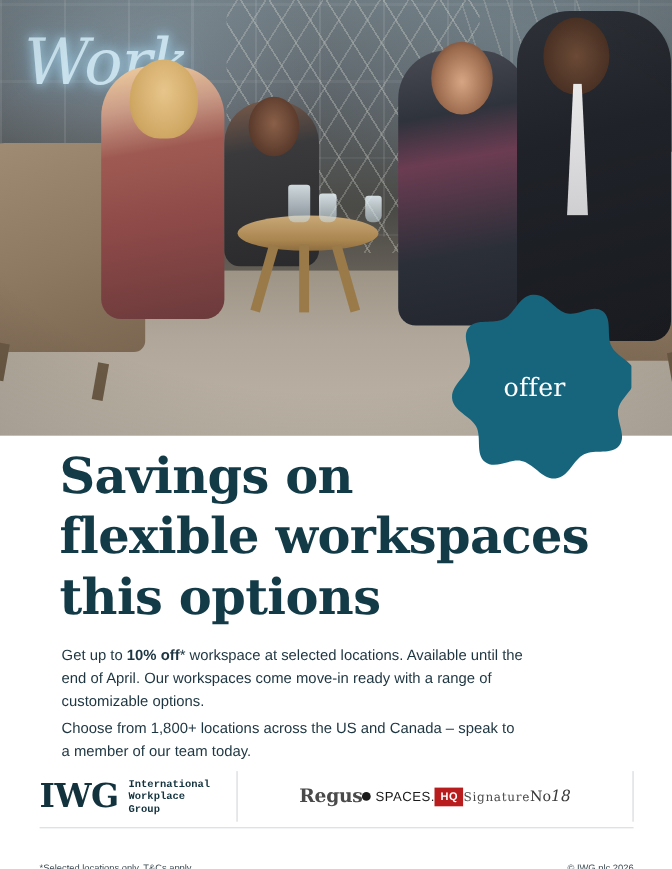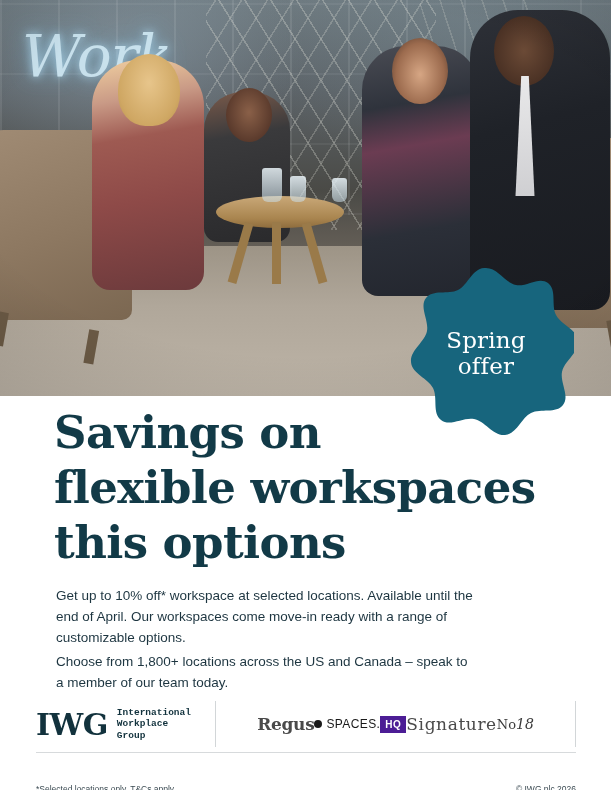--- a/index.html
+++ b/index.html
@@ -279,21 +279,21 @@
   .para {
     position: absolute;
     left: 56px;
     width: 420px;
     color: #1d3540;
     font-size: 13.5px;
     line-height: 1.55;
   }
   .para-1 { top: 190px; }
   .para-2 { top: 256px; }
-  .para strong { font-weight: normal; }
+  .para strong { font-weight: bold; }
 
   
   .logo-bar {
     position: absolute;
     left: 36px;
     top: 304px;
     width: 540px;
     height: 48px;
     display: flex;
     align-items: center;
@@ -347,30 +347,30 @@
     color: #1a1a1a;
     letter-spacing: 0.4px;
   }
   .brand-spaces .dot {
     width: 8px; height: 8px;
     background: #1a1a1a;
     border-radius: 50%;
     display: inline-block;
   }
   .brand-hq {
-    background: #4c1d95;
+    background: #b91c1c;
     color: #ffffff;
     font-size: 10px;
     font-weight: bold;
     padding: 3px 5px;
     letter-spacing: 0.5px;
   }
   .brand-signature {
     font-family: "DejaVu Serif", serif;
-    font-size: 17px;
+    font-size: 11px;
     color: #4a4a4a;
     letter-spacing: 0.6px;
   }
   .brand-no18 {
     font-family: "DejaVu Serif", serif;
     font-size: 13px;
     color: #3a3a3a;
   }
   .brand-no18 sup {
     font-size: 14px;
@@ -447,21 +447,20 @@
         C95 170 87 155 76 153
         C65 151 52 161 43 154
         C34 147 40 132 35 122
         C30 112 14 108 13 96
         C12 84 27 76 29 65
         C31 54 21 41 28 32
         C35 23 50 29 60 24
         C70 19 74 3 86 2 Z"></path>
     </svg>
     <div class="badge-label">
-      <span>Spring</span>
       <span>offer</span>
     </div>
   </div>
 
   <div class="content">
 
     <div class="headline">
       <span class="line">Savings on</span>
       <span class="line">flexible workspaces</span>
       <span class="line">this options</span>

